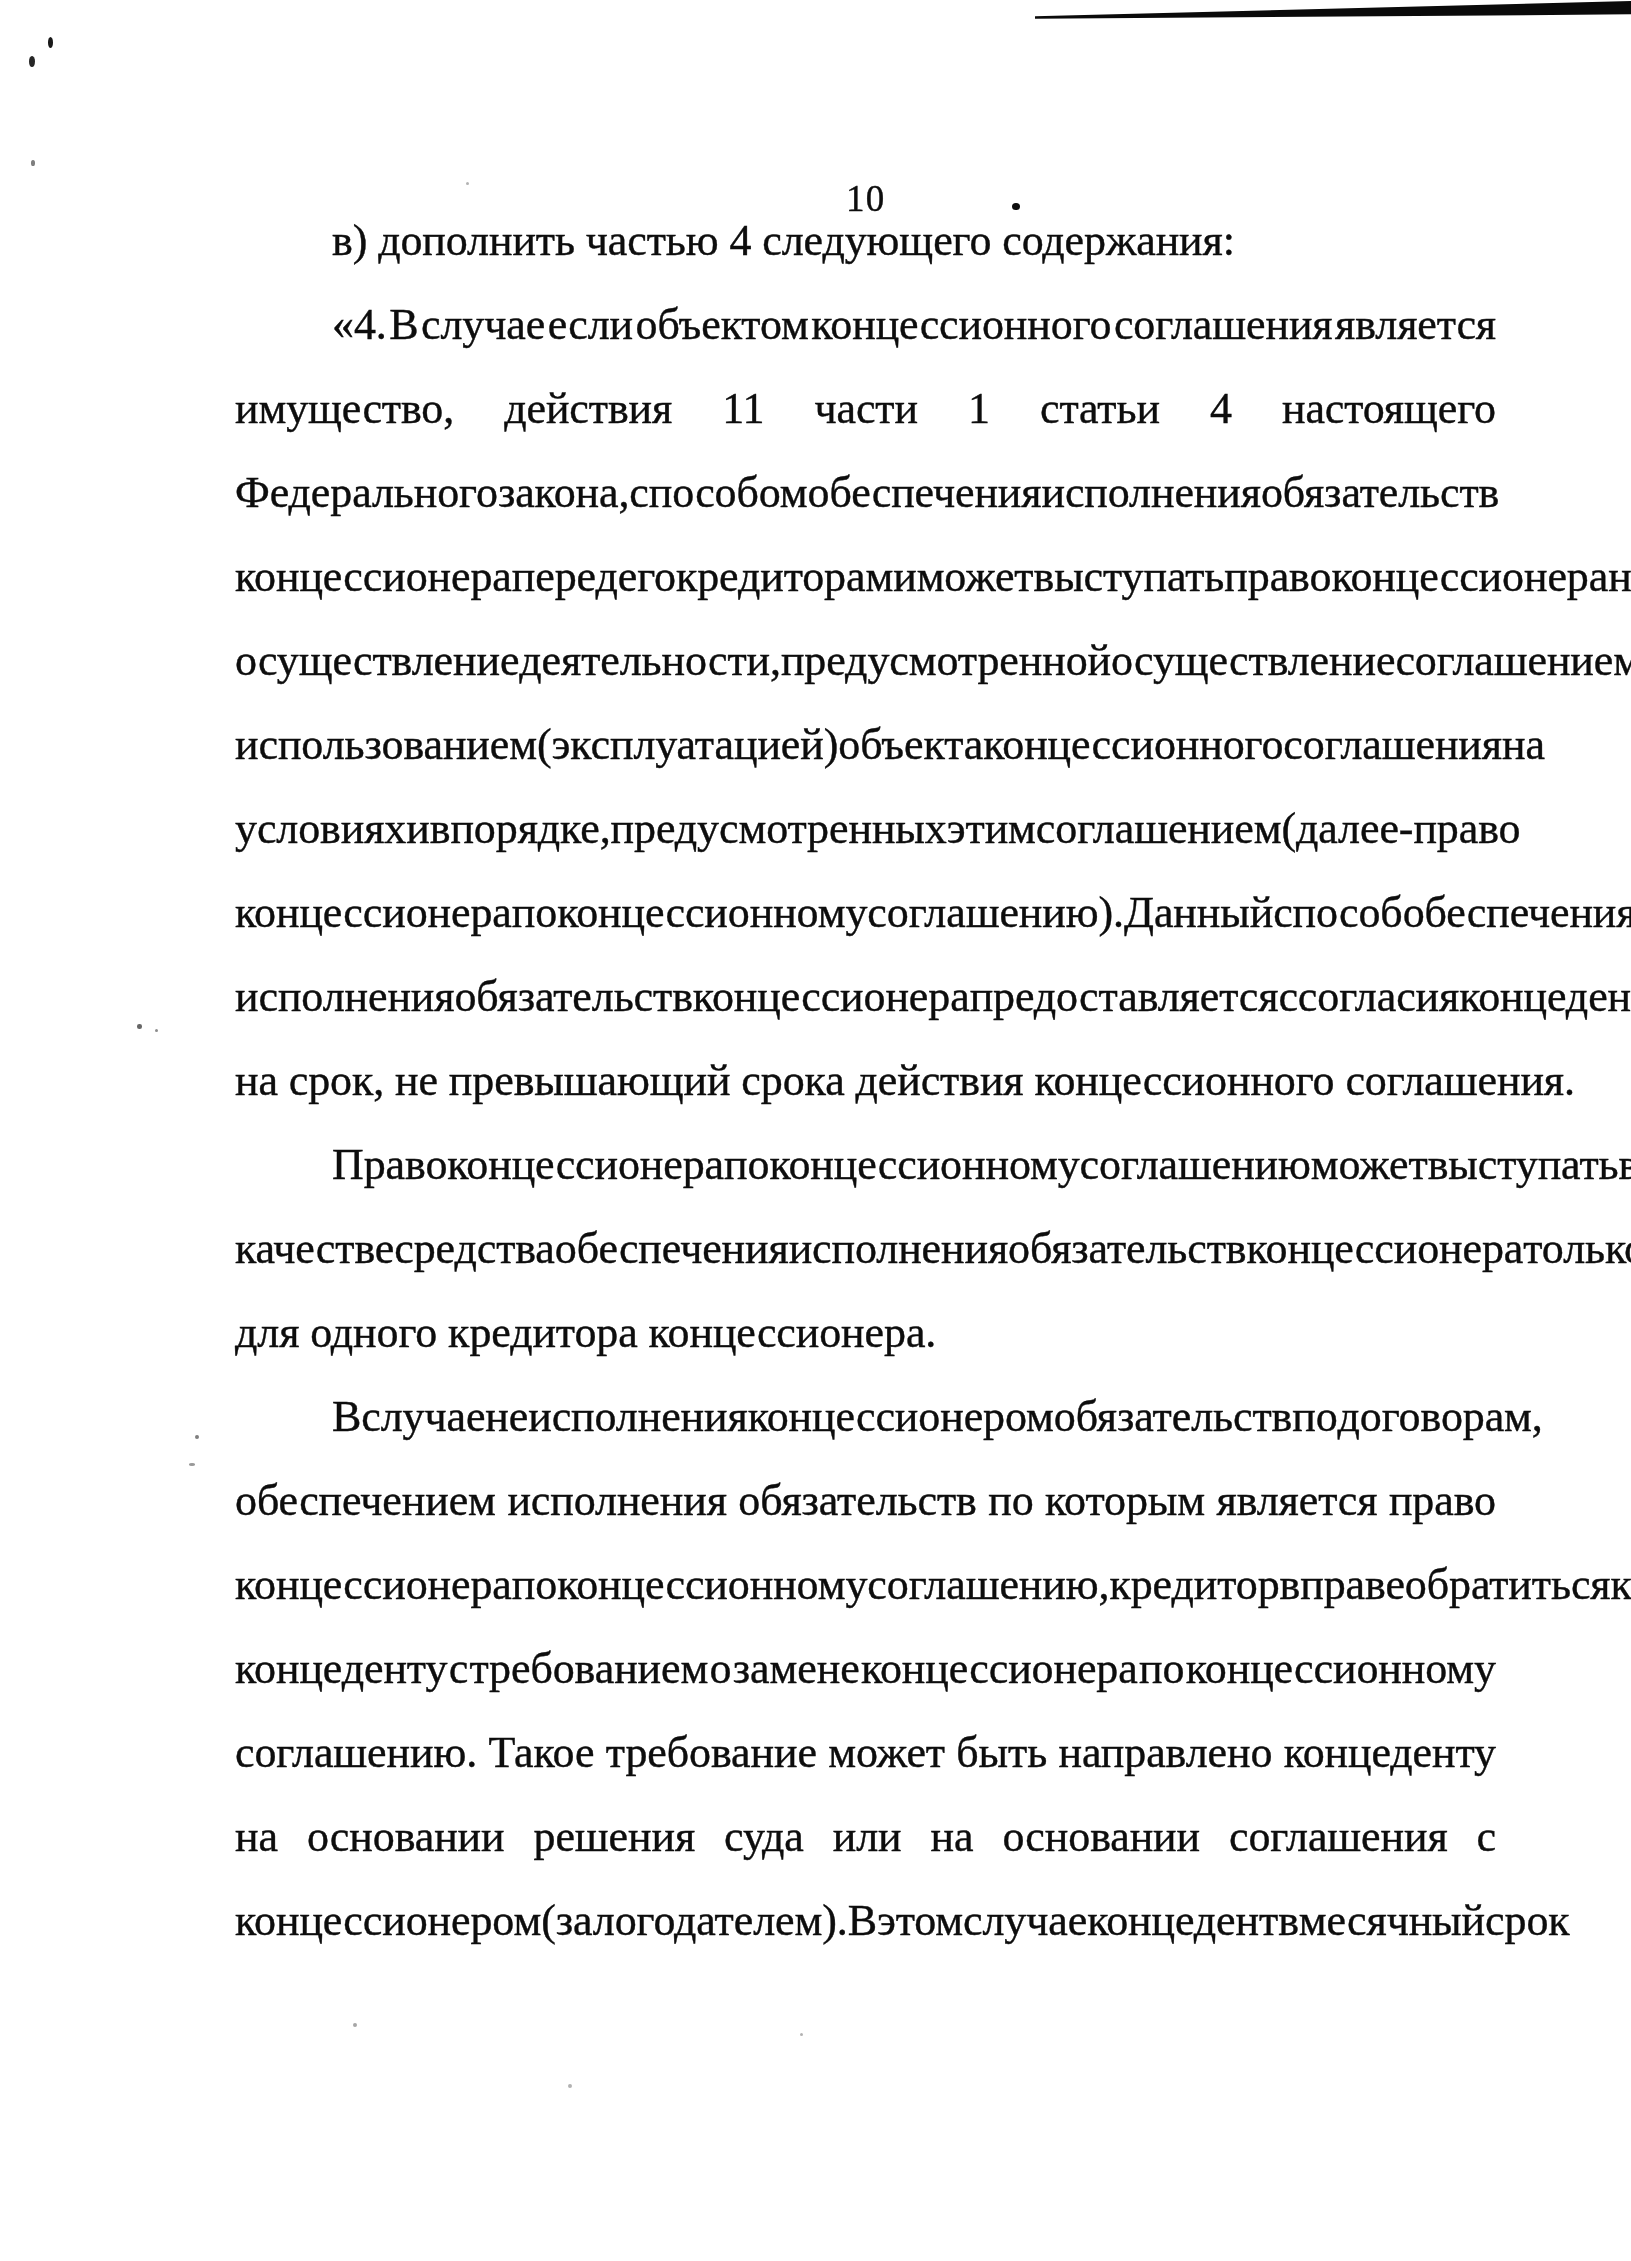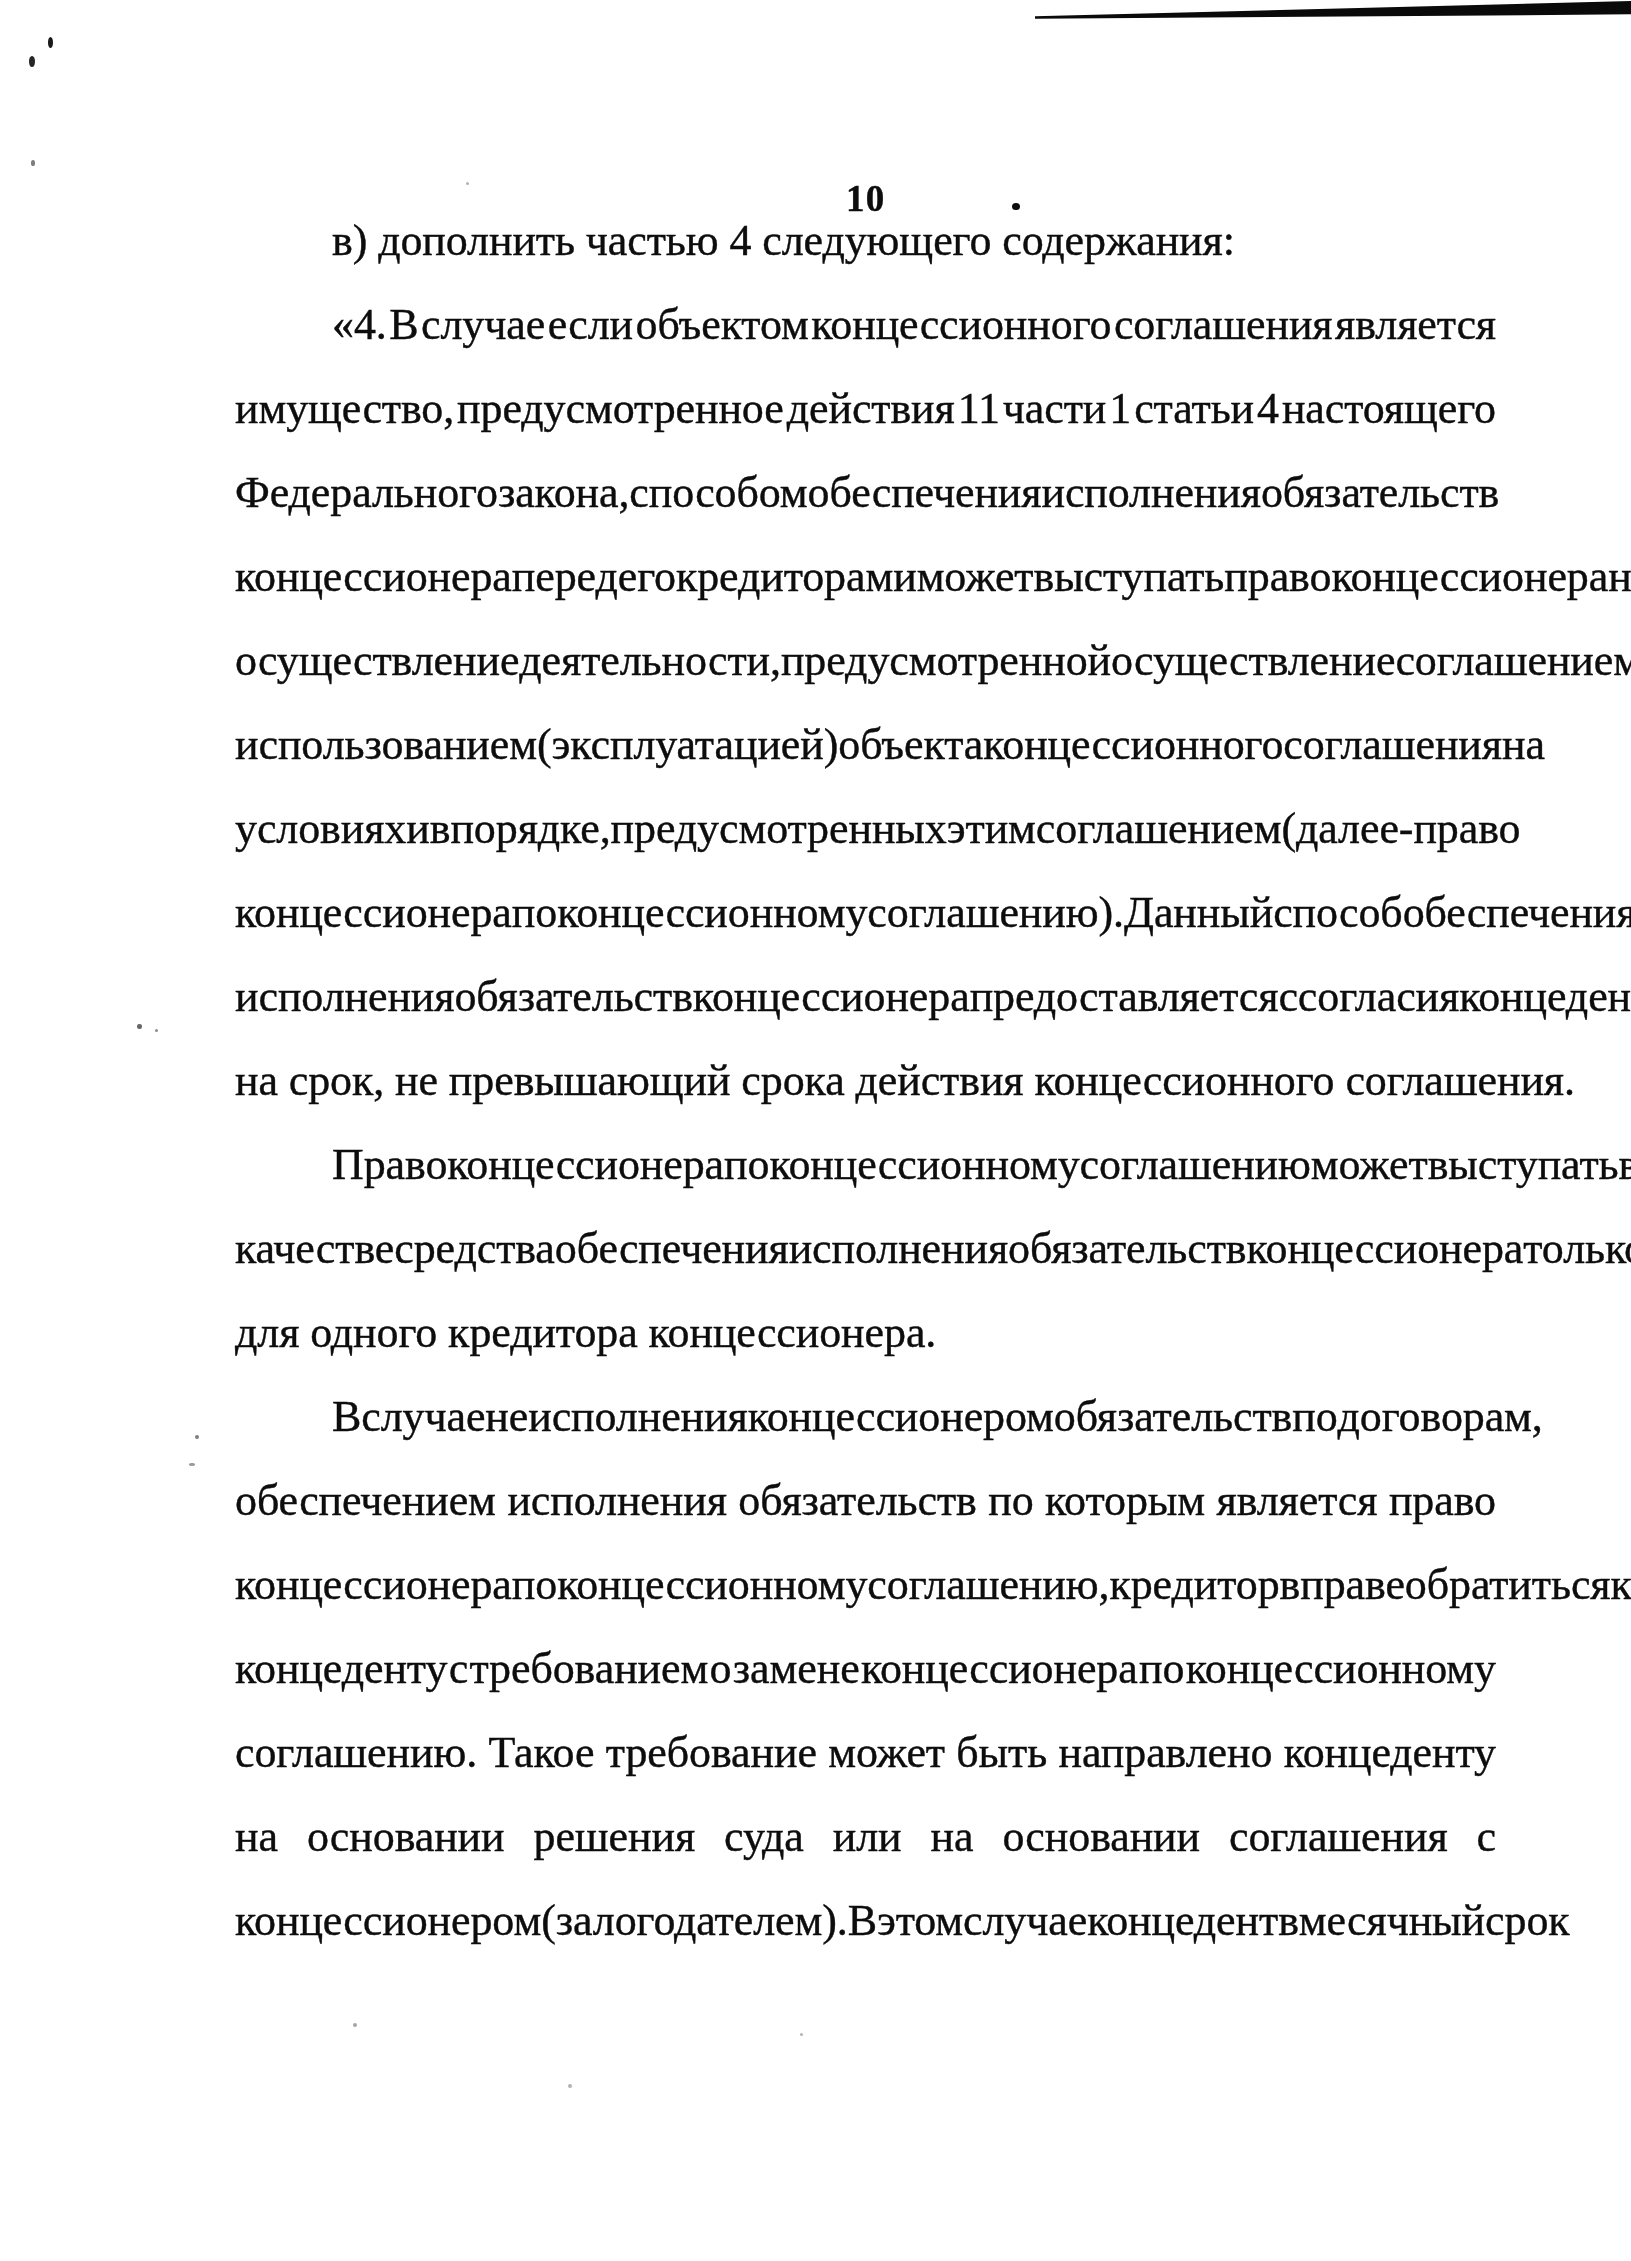--- a/index.html
+++ b/index.html
@@ -12,21 +12,20 @@
     font-family: "Liberation Serif", "DejaVu Serif", serif;
     color: #0d0d0d;
   }
   .page-number {
     position: absolute;
     top: 178px;
     left: 846px;
     font-size: 37px;
     line-height: 41px;
     letter-spacing: 1.3px;
-    font-weight: bold;
     -webkit-text-stroke: 0.4px #0d0d0d;
   }
   .page-number-dot {
     position: absolute;
     left: 1012px;
     top: 203px;
     width: 7.6px;
     height: 7px;
     background: #0d0d0d;
     border-radius: 50%;
@@ -87,21 +86,20 @@
           <span>В</span>
           <span>случае</span>
           <span>если</span>
           <span>объектом</span>
           <span>концессионного</span>
           <span>соглашения</span>
           <span>является</span>
         </div>
         <div class="line justify">
           <span>имущество,</span>
-          <span>предусмотренное</span>
           <span>действия</span>
           <span>11</span>
           <span>части</span>
           <span>1</span>
           <span>статьи</span>
           <span>4</span>
           <span>настоящего</span>
         </div>
         <div class="line justify">
           <span>Федерального</span>

